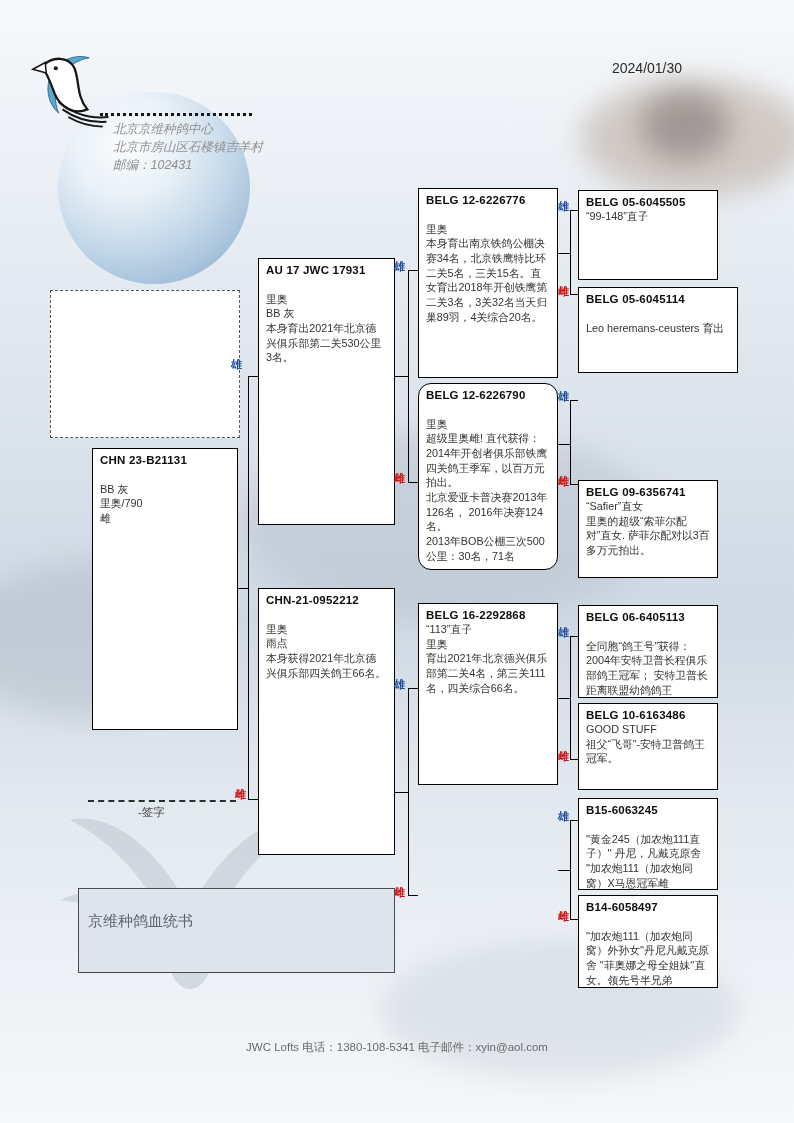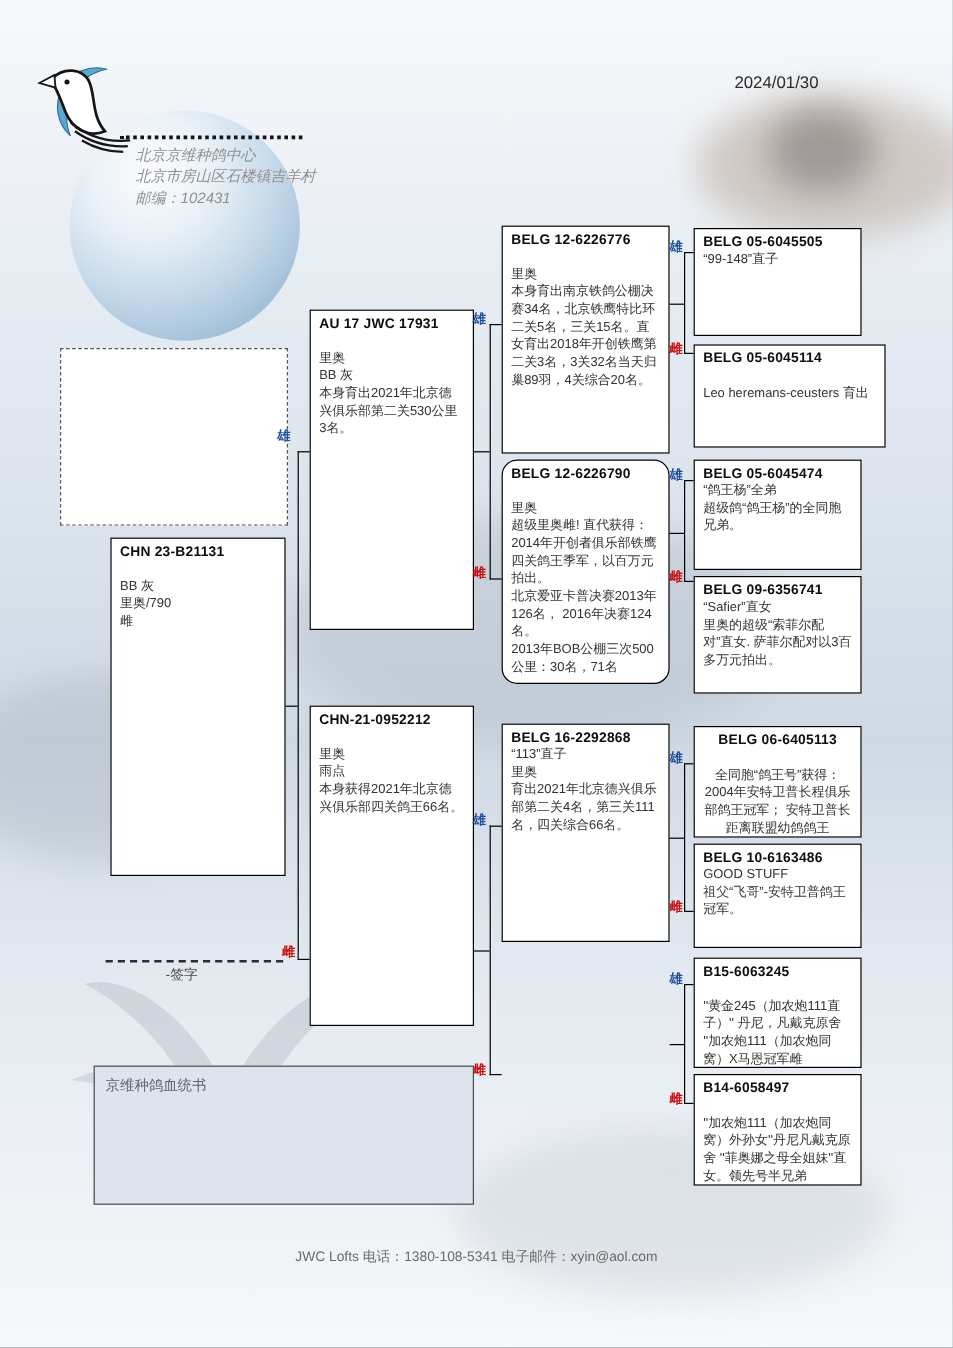--- a/index.html
+++ b/index.html
@@ -26,21 +26,21 @@
   .pid{font-size:11.5px;font-weight:bold;color:#0d0d0d;letter-spacing:.2px;}
   .pbody{font-size:10.8px;color:#333;line-height:1.36;white-space:pre-line;margin-top:1px;}
   .photo-ph{position:absolute;left:50px;top:290px;width:190px;height:148px;background:#fff;border:1px dashed #555;box-sizing:border-box;}
   
   .bracket{position:absolute;border:1px solid #000;border-right:none;box-sizing:border-box;background:transparent;}
   .feeder{position:absolute;border-top:1px solid #000;}
   .sexmark{position:absolute;font-size:11px;font-weight:bold;line-height:11px;}
   
   .sig-line{position:absolute;left:88px;top:800px;width:148px;border-top:2px dashed #2d2d2d;}
   .sig-label{position:absolute;left:138px;top:805px;font-size:11.5px;color:#4a4a4a;}
-  .cert-box{position:absolute;left:78px;top:888px;width:317px;height:116px;background:#dde4ec;border:1px solid #4c4c4c;box-sizing:border-box;padding:7px 9px;font-size:12px;color:#5a6570;}
+  .cert-box{position:absolute;left:78px;top:888px;width:317px;height:85px;background:#dde4ec;border:1px solid #4c4c4c;box-sizing:border-box;padding:23px 9px;font-size:15px;color:#5a6570;}
   .footer{position:absolute;left:0;top:1040px;width:100%;text-align:center;font-size:11.5px;color:#6a6a6a;}
 </style>
 </head>
 <body>
 
 <div id="page">
 
   <div class="globe"></div>
   <div class="blob" style="left:580px;top:78px;width:230px;height:120px;background:#b9aa9e;opacity:.55;"></div>
   <div class="blob" style="left:640px;top:90px;width:90px;height:70px;background:#6f6a68;opacity:.5;"></div>
@@ -115,31 +115,26 @@
 
   <div class="pbox" style="left:578px;top:190px;width:140px;height:90px;">
     <div class="pid">BELG 05-6045505</div>
     <div class="pbody">“99-148”直子</div>
   </div>
   <div class="pbox" style="left:578px;top:287px;width:160px;height:86px;">
     <div class="pid">BELG 05-6045114</div>
     <div class="pbody">
 Leo heremans-ceusters 育出</div>
   </div>
-  <div class="pbox" style="left:578px;top:383px;width:140px;height:92px;">
-    <div class="pid">BELG 05-6045474</div>
-    <div class="pbody">“鸽王杨”全弟
-超级鸽“鸽王杨”的全同胞兄弟。</div>
-  </div>
   <div class="pbox" style="left:578px;top:480px;width:140px;height:98px;">
     <div class="pid">BELG 09-6356741</div>
     <div class="pbody">“Safier”直女
 里奥的超级“索菲尔配对”直女. 萨菲尔配对以3百多万元拍出。</div>
   </div>
-  <div class="pbox" style="left:578px;top:605px;width:140px;height:93px;text-align:center;">
+  <div class="pbox" style="left:578px;top:605px;width:140px;height:93px;">
     <div class="pid">BELG 06-6405113</div>
     <div class="pbody">
 全同胞“鸽王号”获得：2004年安特卫普长程俱乐部鸽王冠军； 安特卫普长距离联盟幼鸽鸽王</div>
   </div>
   <div class="pbox" style="left:578px;top:703px;width:140px;height:87px;">
     <div class="pid">BELG 10-6163486</div>
     <div class="pbody">GOOD STUFF
 祖父“飞哥”-安特卫普鸽王冠军。</div>
   </div>
   <div class="pbox" style="left:578px;top:798px;width:140px;height:92px;">

